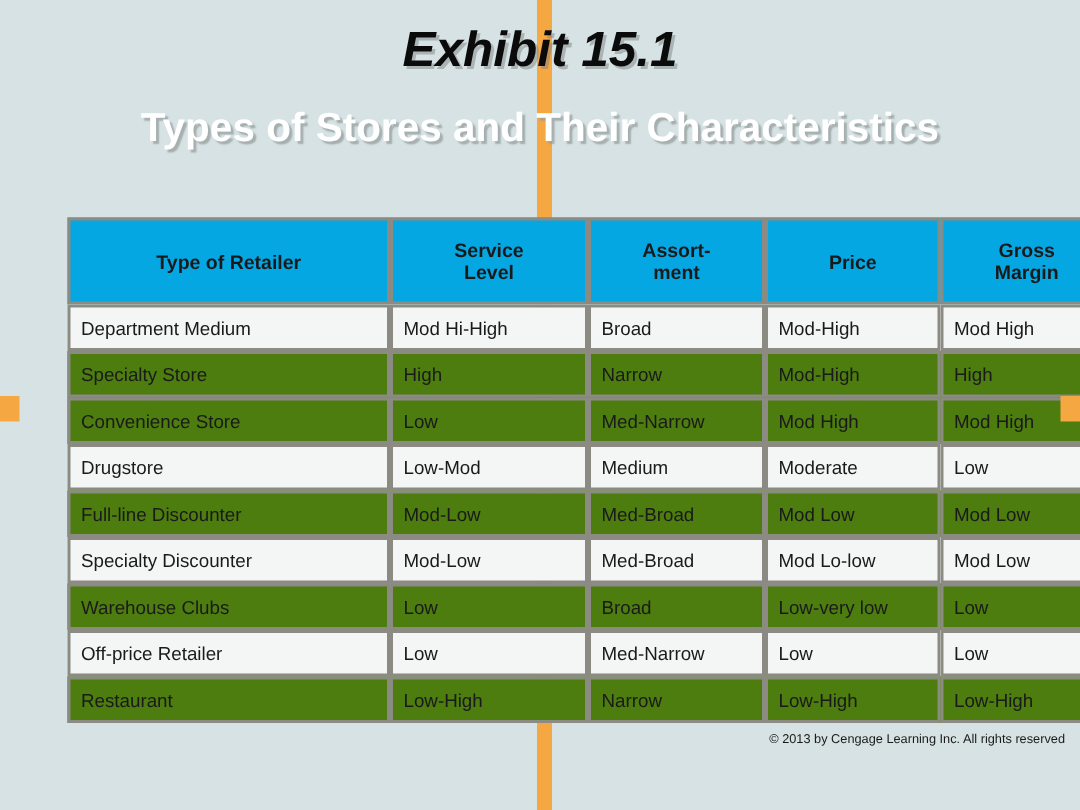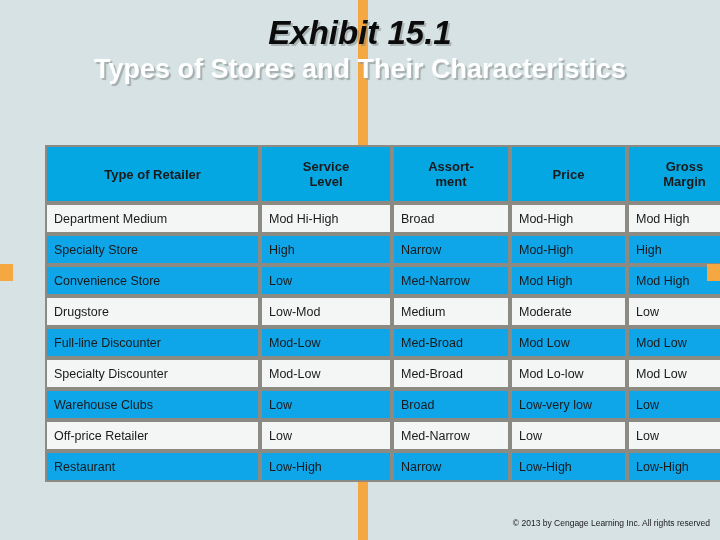--- a/index.html
+++ b/index.html
@@ -61,21 +61,21 @@
     letter-spacing: 0px;
     margin: 0;
     padding-top: 12px;
     line-height: 40px;
     text-shadow: 2px 2px 0 rgba(120,125,125,0.45);
   }
   #exhibit-subtitle {
     font-size: 27px;
     font-weight: bold;
     color: #ffffff;
-    margin: 0;
+    margin: 16px;
     padding-top: 2px;
     line-height: 29px;
     text-shadow: 2px 2px 1px rgba(150,158,158,0.75);
   }
 
   
   #retail-table-wrap {
     position: absolute;
     left: 13px;
     top: 145px;
@@ -107,35 +107,35 @@
     font-weight: bold;
     line-height: 15px;
   }
   thead th.col-retailer { }
   table.retail-table tbody td {
     height: 27px;
     text-align: left;
     font-weight: normal;
   }
   tr.row-white td { background: #f4f5f5; }
-  tr.row-yellow td { background: #0ea5e9; }
+  tr.row-yellow td { background: #4d7c0f; }
   td.small-text { font-size: 10.5px; }
 
   
   col.c0 { width: 215px; }
   col.c1 { width: 132px; }
   col.c2 { width: 118px; }
   col.c3 { width: 117px; }
   col.c4 { width: 115px; }
 
   
   #copyright-footer {
     position: absolute;
     right: 10px;
-    top: 518px;
+    top: 487px;
     font-size: 8.5px;
     color: #1a1a1a;
     z-index: 4;
     white-space: nowrap;
   }
 </style>
 </head>
 <body>
 
 <div id="slide-accent-vertical"></div>

